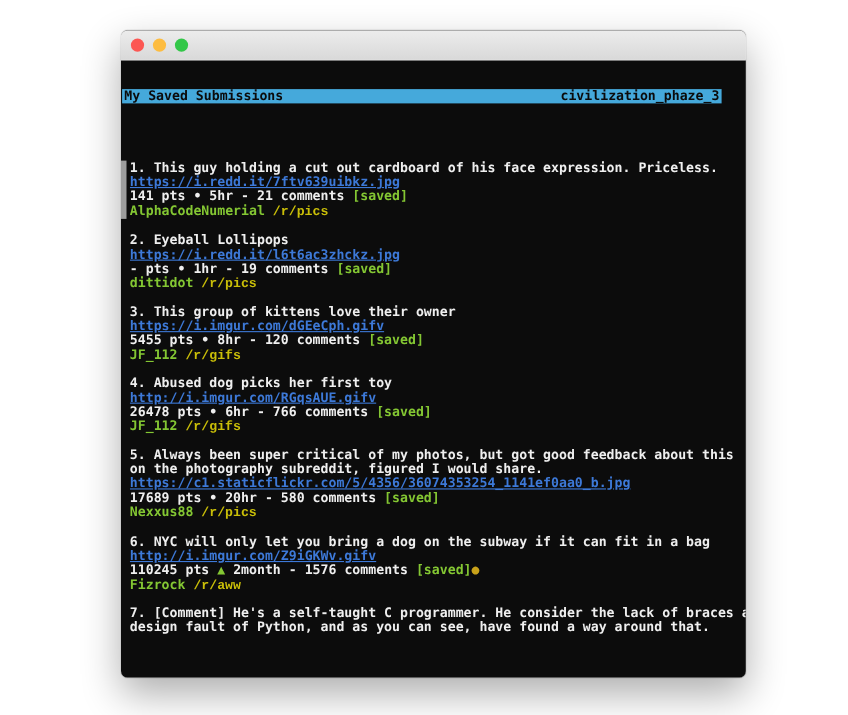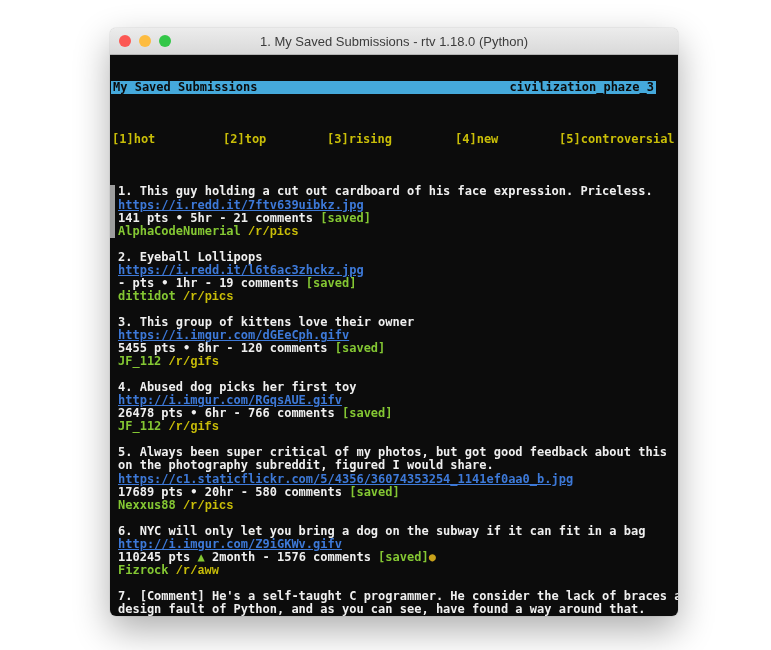--- a/index.html
+++ b/index.html
@@ -52,28 +52,26 @@
 </head>
 <body>
 
 <div class="window">
   <div class="titlebar">
     <span class="lights">
       <span class="light red"></span>
       <span class="light yellow"></span>
       <span class="light green"></span>
     </span>
-    <span>1. My Saved Submissions - rtv 1.18.0 (Python)</span>
   </div>
 
   <div class="terminal">
     <div class="row bar-header">
       <span>My Saved Submissions</span>
       <span>civilization_phaze_3</span>
     </div>
 
-    <div class="row tabs"><span class="tab" style="left: 1px;">[1]hot</span><span class="tab" style="left: 112px;">[2]top</span><span class="tab" style="left: 216px;">[3]rising</span><span class="tab" style="left: 344px;">[4]new</span><span class="tab" style="left: 448px;">[5]controversial</span></div>
 
     <div><div class="item selected"><div class="row t-line">1. This guy holding a cut out cardboard of his face expression. Priceless.</div><div class="row"><span class="link">https://i.redd.it/7ftv639uibkz.jpg</span></div><div class="row info"><span class="white">141 pts • 5hr - 21 comments </span><span class="green">[saved]</span></div><div class="row"><span class="author">AlphaCodeNumerial</span> <span class="sub">/r/pics</span></div></div><div class="row"> </div><div class="item"><div class="row t-line">2. Eyeball Lollipops</div><div class="row"><span class="link">https://i.redd.it/l6t6ac3zhckz.jpg</span></div><div class="row info"><span class="white">- pts • 1hr - 19 comments </span><span class="green">[saved]</span></div><div class="row"><span class="author">dittidot</span> <span class="sub">/r/pics</span></div></div><div class="row"> </div><div class="item"><div class="row t-line">3. This group of kittens love their owner</div><div class="row"><span class="link">https://i.imgur.com/dGEeCph.gifv</span></div><div class="row info"><span class="white">5455 pts • 8hr - 120 comments </span><span class="green">[saved]</span></div><div class="row"><span class="author">JF_112</span> <span class="sub">/r/gifs</span></div></div><div class="row"> </div><div class="item"><div class="row t-line">4. Abused dog picks her first toy</div><div class="row"><span class="link">http://i.imgur.com/RGqsAUE.gifv</span></div><div class="row info"><span class="white">26478 pts • 6hr - 766 comments </span><span class="green">[saved]</span></div><div class="row"><span class="author">JF_112</span> <span class="sub">/r/gifs</span></div></div><div class="row"> </div><div class="item"><div class="row t-line">5. Always been super critical of my photos, but got good feedback about this</div><div class="row t-line">on the photography subreddit, figured I would share.</div><div class="row"><span class="link">https://c1.staticflickr.com/5/4356/36074353254_1141ef0aa0_b.jpg</span></div><div class="row info"><span class="white">17689 pts • 20hr - 580 comments </span><span class="green">[saved]</span></div><div class="row"><span class="author">Nexxus88</span> <span class="sub">/r/pics</span></div></div><div class="row"> </div><div class="item"><div class="row t-line">6. NYC will only let you bring a dog on the subway if it can fit in a bag</div><div class="row"><span class="link">http://i.imgur.com/Z9iGKWv.gifv</span></div><div class="row info"><span class="white">110245 pts </span><span class="green">▲</span><span class="white"> 2month - 1576 comments </span><span class="green">[saved]</span><span class="gold">●</span></div><div class="row"><span class="author">Fizrock</span> <span class="sub">/r/aww</span></div></div><div class="row"> </div><div class="item"><div class="row t-line">7. [Comment] He's a self-taught C programmer. He consider the lack of braces a</div><div class="row t-line">design fault of Python, and as you can see, have found a way around that.</div></div></div>
 
     
   </div>
 </div>
 
 </body></html>

